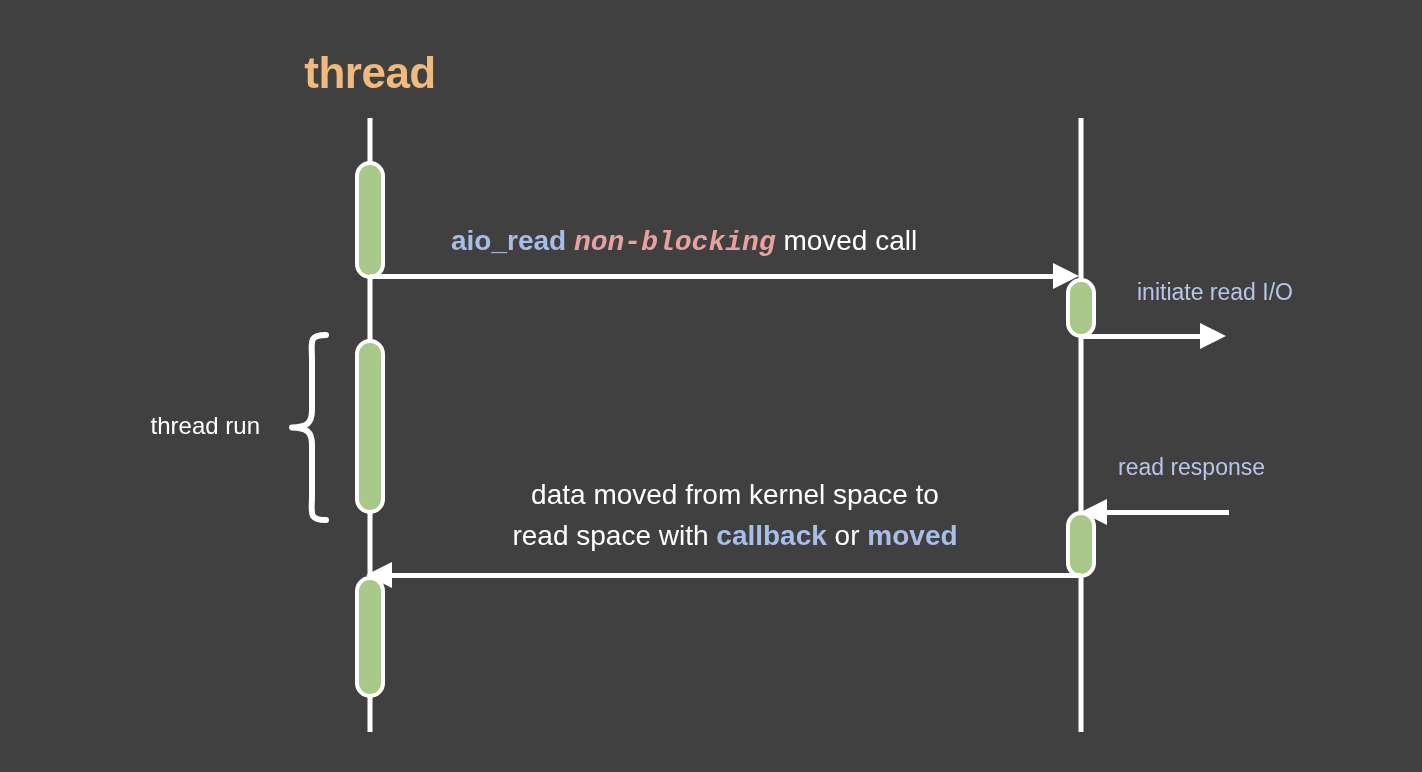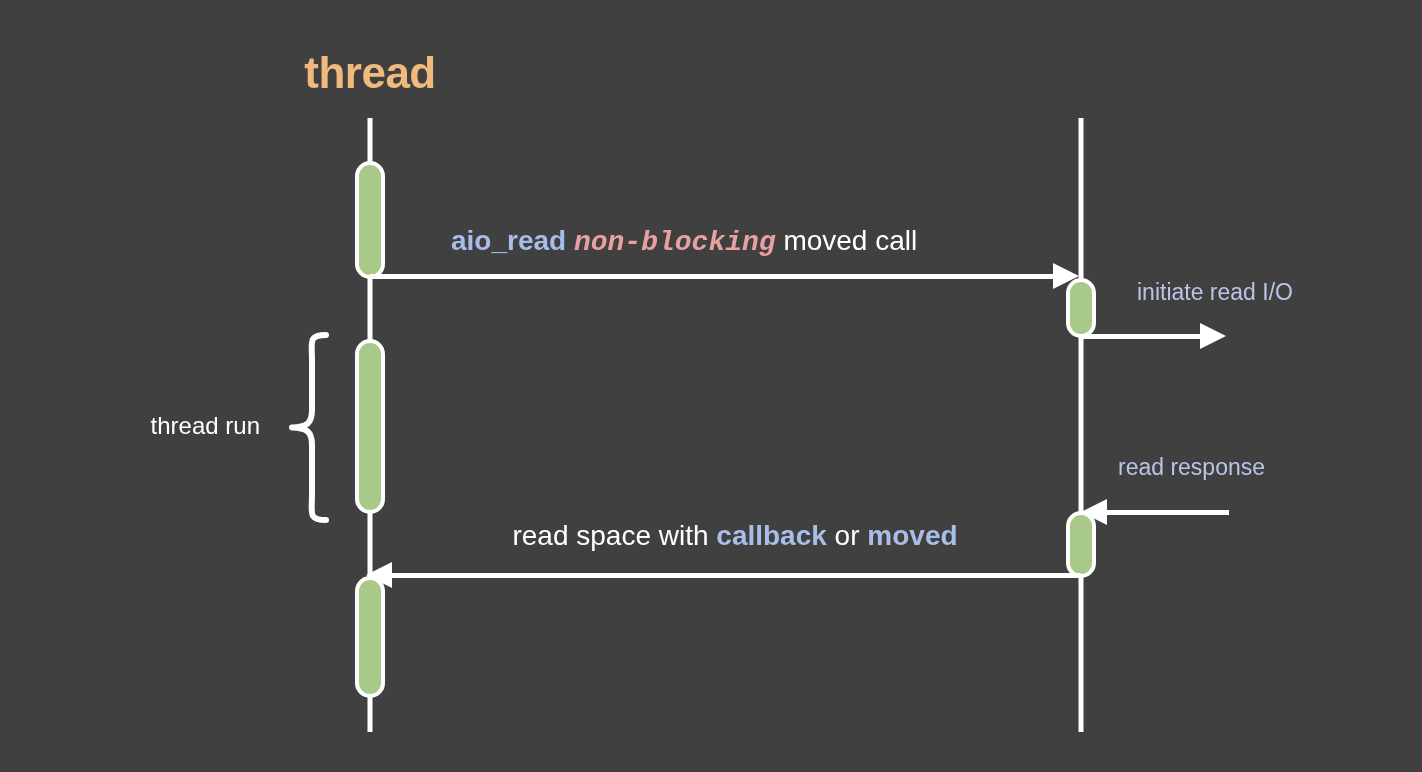--- a/index.html
+++ b/index.html
@@ -136,21 +136,21 @@
 
   <div class="msg-line" style="left:1081px; top:334px; width:122px;"></div>
   <div class="arrowhead right" style="left:1200px; top:323px;"></div>
 
   <div class="side-note" style="left:1090px; top:454px;margin-left:28px;">read response</div>
 
   <div class="msg-line" style="left:1107px; top:510px; width:122px;"></div>
   <div class="arrowhead left" style="left:1081px; top:499px;"></div>
 
   <div class="msg-text centered" style="left:735px; top:475px; width:620px;">
-    <br>
+    <span>data moved from kernel space to</span><br>
     <span>read space with </span><span class="kw-blue">callback</span><span> or </span><span class="kw-blue">moved</span>
   </div>
 
   <div class="msg-line" style="left:392px; top:573px; width:689px;"></div>
   <div class="arrowhead left" style="left:366px; top:562px;"></div>
 
   <div class="brace" style="left:286px; top:330px;">
     <svg width="46" height="195" viewBox="0 0 46 195">
       <path d="M 40 5 C 22 5, 26 12, 26 30 L 26 80 C 26 94, 20 97, 6 97.5
                C 20 98, 26 101, 26 115 L 26 165 C 26 183, 22 190, 40 190" fill="none" stroke="#ffffff" stroke-width="6" stroke-linecap="round" stroke-linejoin="round"></path>

